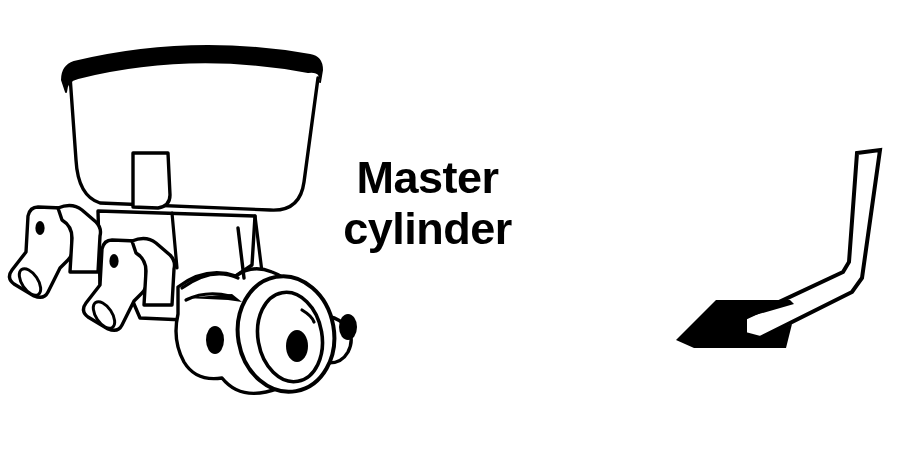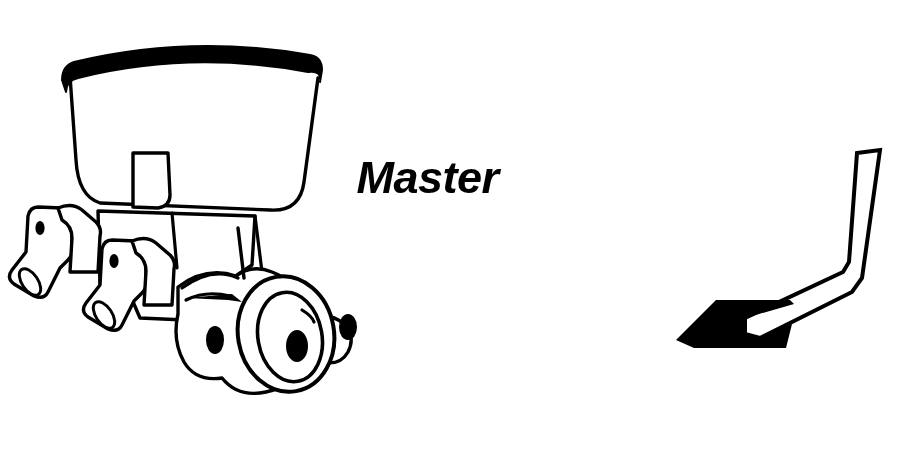--- a/index.html
+++ b/index.html
@@ -9,21 +9,20 @@
   }
   body {
     font-family: "Liberation Sans", sans-serif;
   }
   #diagram-root {
     position: relative;
     width: 900px;
     height: 458px;
     background: #ffffff;
     overflow: hidden;
-    font-style: italic;
   }
   #diagram-svg {
     position: absolute;
     left: 0;
     top: 0;
     width: 900px;
     height: 458px;
     display: block;
   }
   .label-block {
@@ -196,16 +195,17 @@
                L 758 338
                L 792 324
                L 786 348
                L 694 348
                L 676 340 Z"></path>
     </g>
   </svg>
 
   <div class="label-block" id="label-master-cylinder">
     <span class="label-line">Master</span>
+    <span class="label-line">cylinder</span>
   </div>
 
 
 </div>
 
 </body></html>

